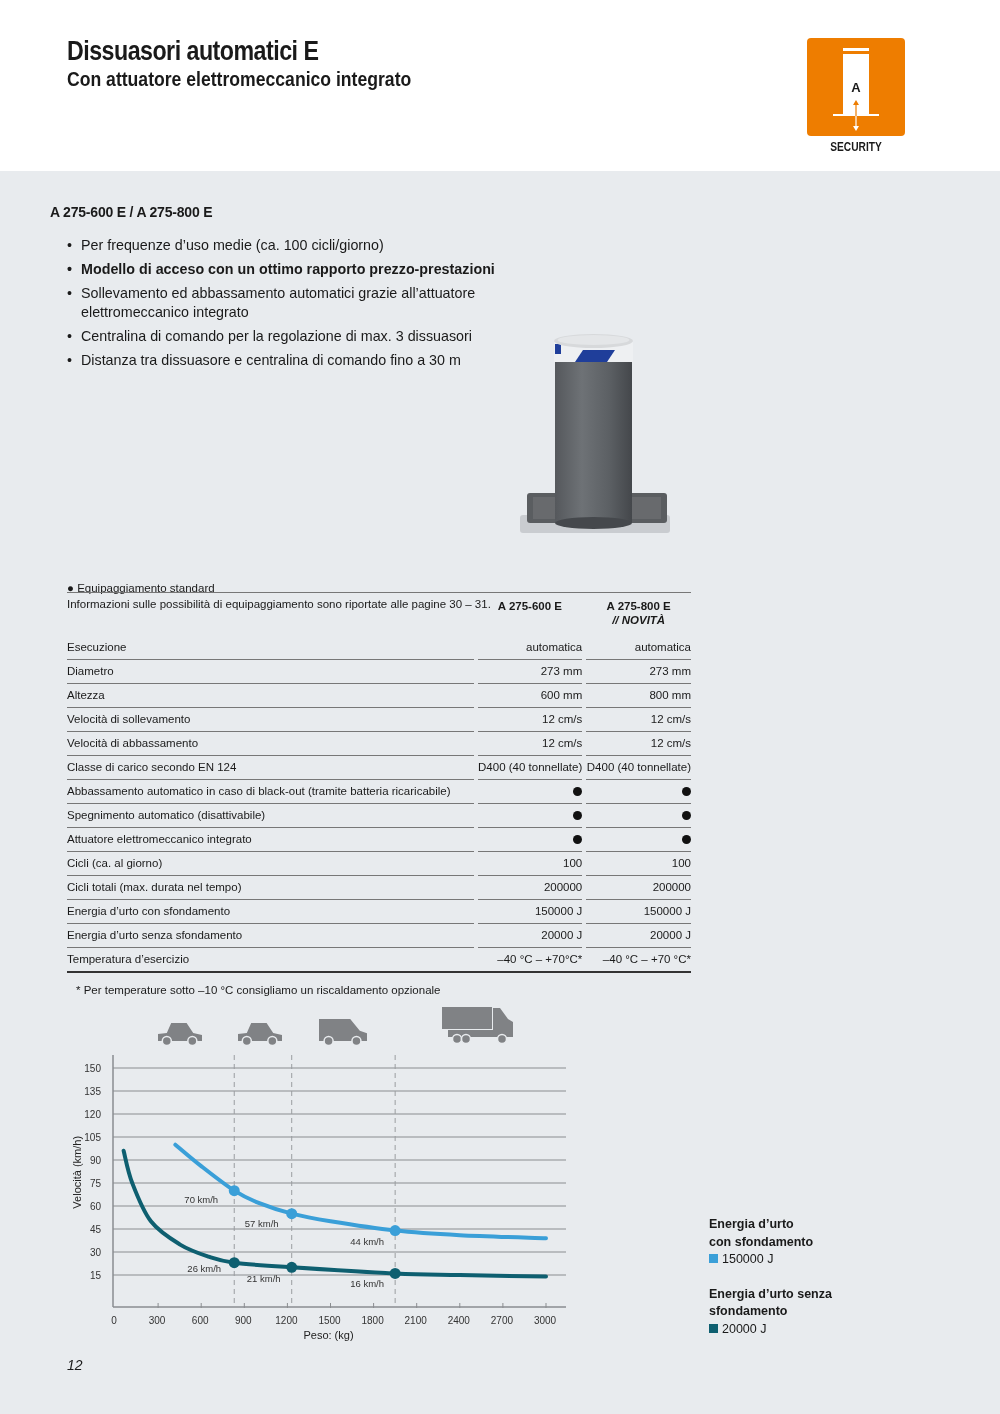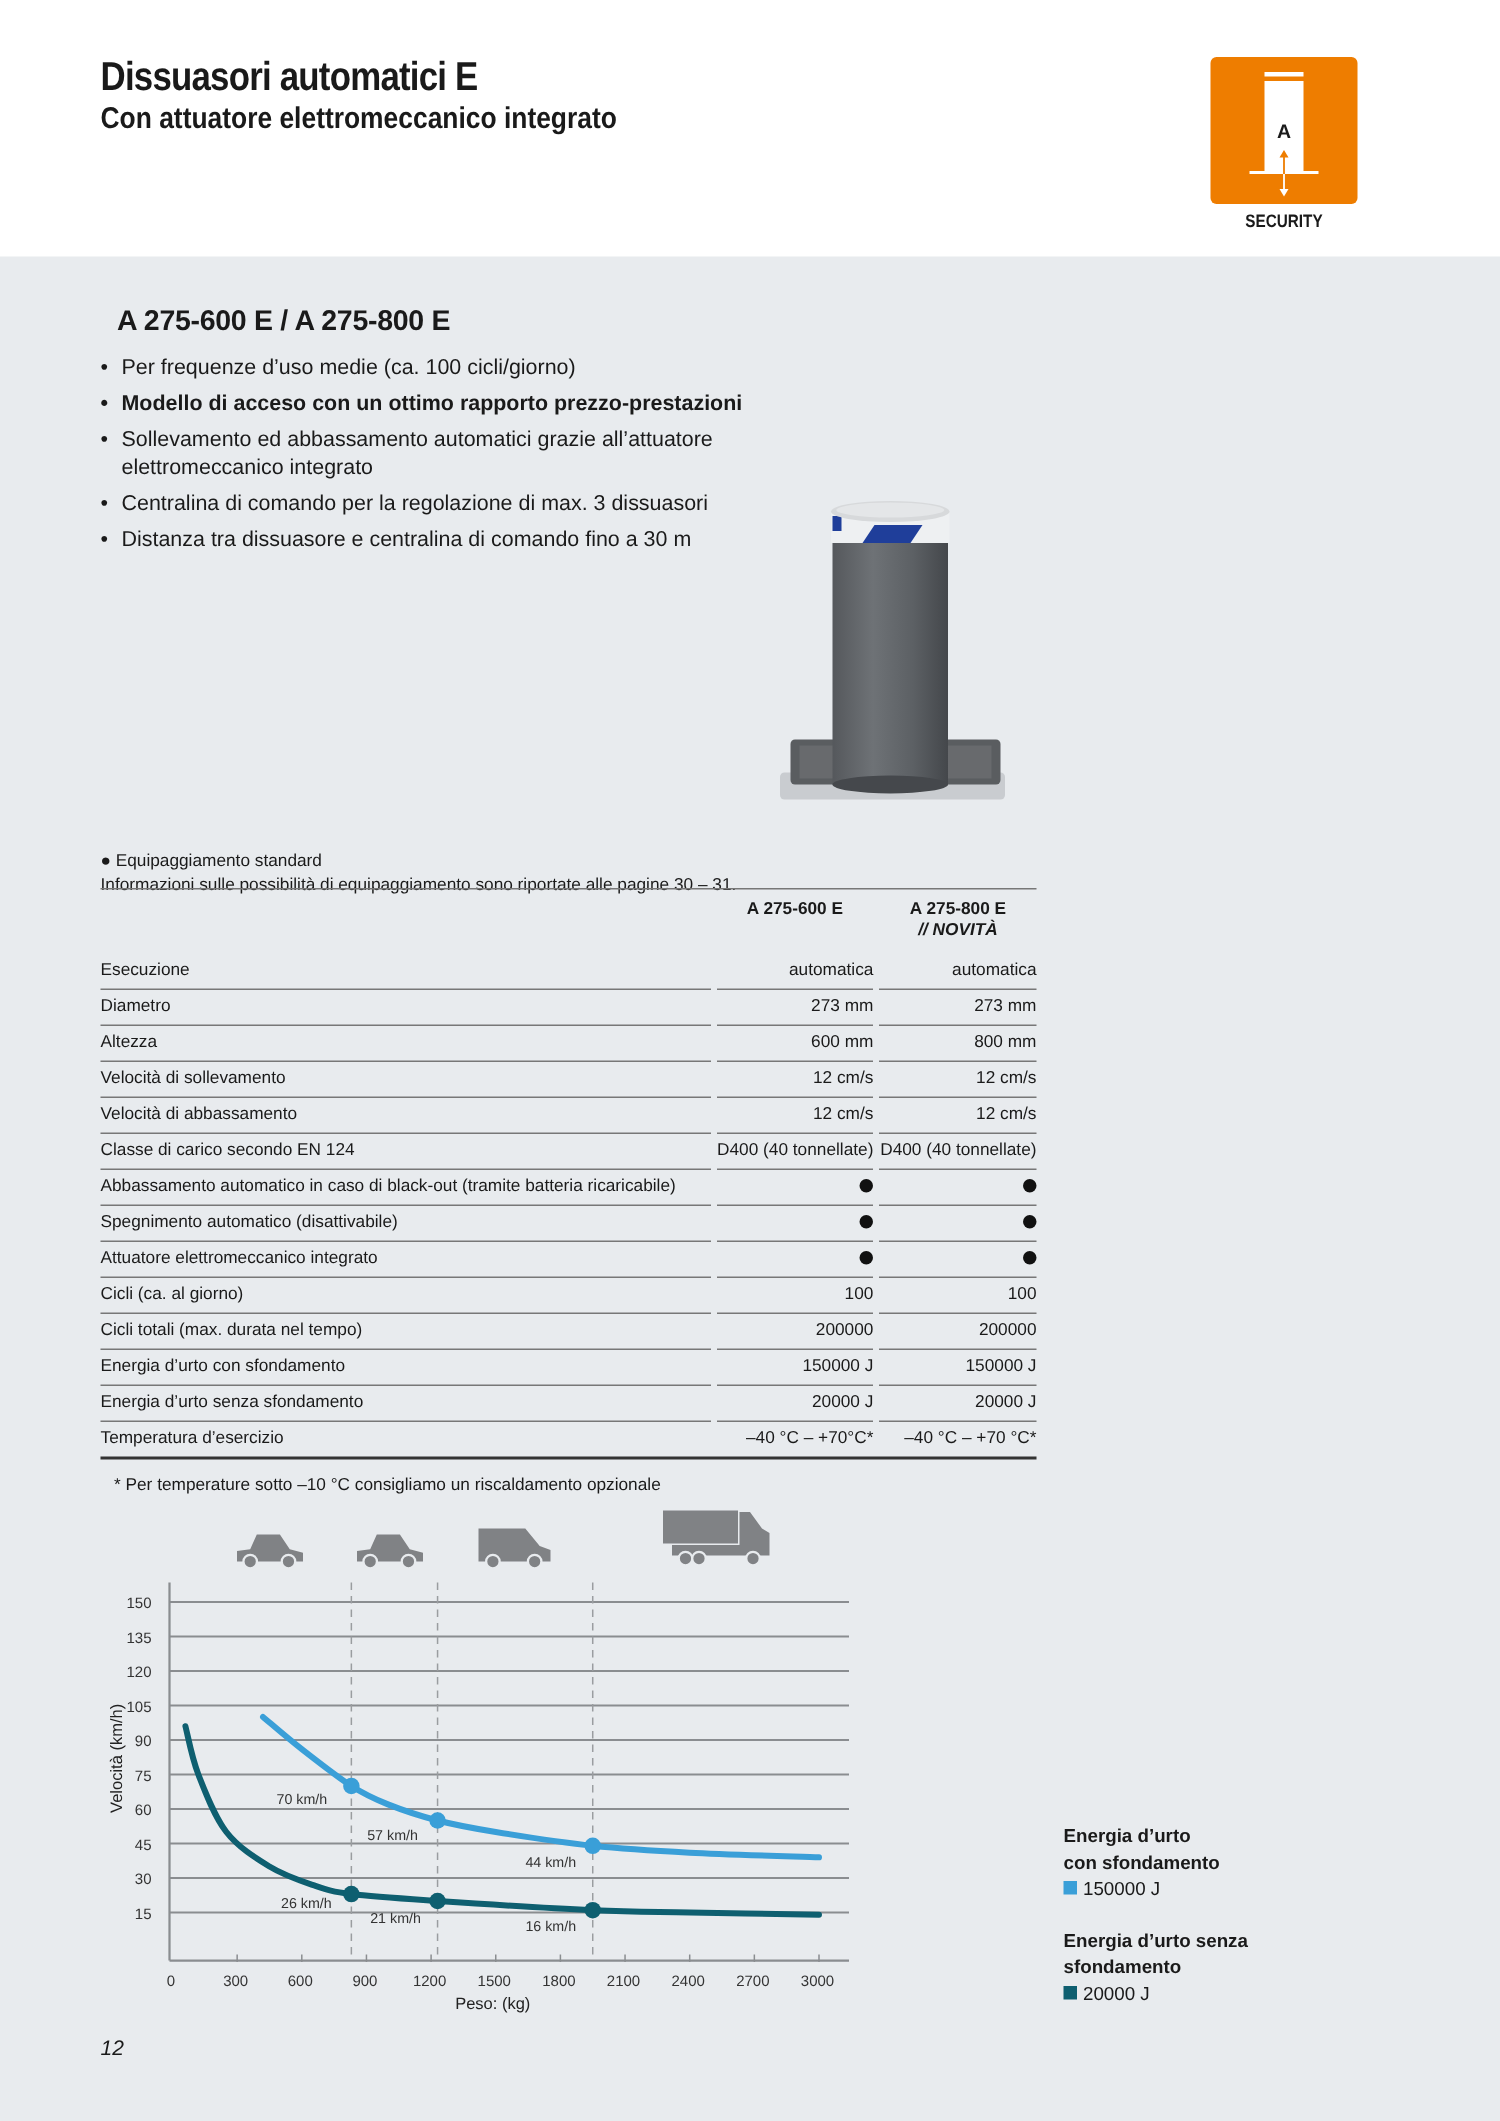--- a/index.html
+++ b/index.html
@@ -4,27 +4,27 @@
 <style>
   * { box-sizing: border-box; margin: 0; padding: 0; }
   html, body { width: 1000px; height: 1414px; }
   body { font-family: "Liberation Sans", sans-serif; color: #1a1a1a; background: #e8ebee; position: relative; overflow: hidden; }
   .header { position: absolute; left: 0; top: 0; width: 1000px; height: 192px; background: #ffffff; }
   .title { position: absolute; left: 67px; top: 36px; font-size: 27px; font-weight: bold; letter-spacing: -0.6px; transform: scaleX(0.86); transform-origin: left top; white-space: nowrap; }
   .subtitle { position: absolute; left: 67px; top: 68px; font-size: 20px; font-weight: bold; transform: scaleX(0.88); transform-origin: left top; white-space: nowrap; }
   .badge { position: absolute; left: 807px; top: 38px; width: 98px; height: 98px; background: #ee7d00; border-radius: 4px; }
   .badge-label { position: absolute; left: 807px; top: 140px; width: 98px; text-align: center; font-size: 12px; font-weight: bold; transform: scaleX(0.85); }
   .section { position: absolute; left: 0; top: 171px; width: 1000px; height: 1243px; background: #e8ebee; }
-  .model-title { position: absolute; left: 78px; top: 204px; font-size: 19px; font-weight: bold; letter-spacing: -0.2px; white-space: nowrap; }
+  .model-title { position: absolute; left: 50px; top: 204px; font-size: 14px; font-weight: bold; letter-spacing: -0.2px; white-space: nowrap; }
   .bullets { position: absolute; left: 67px; top: 236px; width: 450px; list-style: none; font-size: 14.3px; line-height: 18.5px; }
   .bullets li { position: relative; padding-left: 14px; margin-bottom: 5.5px; }
   .bullets li::before { content: "•"; position: absolute; left: 0; top: 0; }
   .bullets li.bold { font-weight: bold; }
   .product { position: absolute; left: 515px; top: 330px; width: 170px; height: 210px; }
-  .legend-note { position: absolute; left: 67px; top: 566px; font-size: 11.5px; line-height: 16px; }
+  .legend-note { position: absolute; left: 67px; top: 580px; font-size: 11.5px; line-height: 16px; }
   .table-wrap { position: absolute; left: 67px; top: 592px; width: 624px; font-size: 11.5px; }
   table { border-collapse: separate; border-spacing: 0; width: 624px; }
   td, th { vertical-align: top; padding: 4px 0 5px 0; line-height: 14px; }
   th { font-weight: bold; text-align: center; padding-top: 7px; padding-bottom: 9px; margin-top: 40px; }
   th.novita i { font-style: italic; }
   td.c1 { width: 404px; text-align: left; border-bottom: 1px solid #777; }
   td.gap, th.gap { width: 4px; border-bottom: none; }
   td.c2, td.c3 { width: 104px; text-align: right; border-bottom: 1px solid #777; }
   tr.last td { border-bottom: 2px solid #333; }
   .top-rule { position: absolute; left: 67px; top: 592px; width: 624px; height: 1px; background: #777; }

